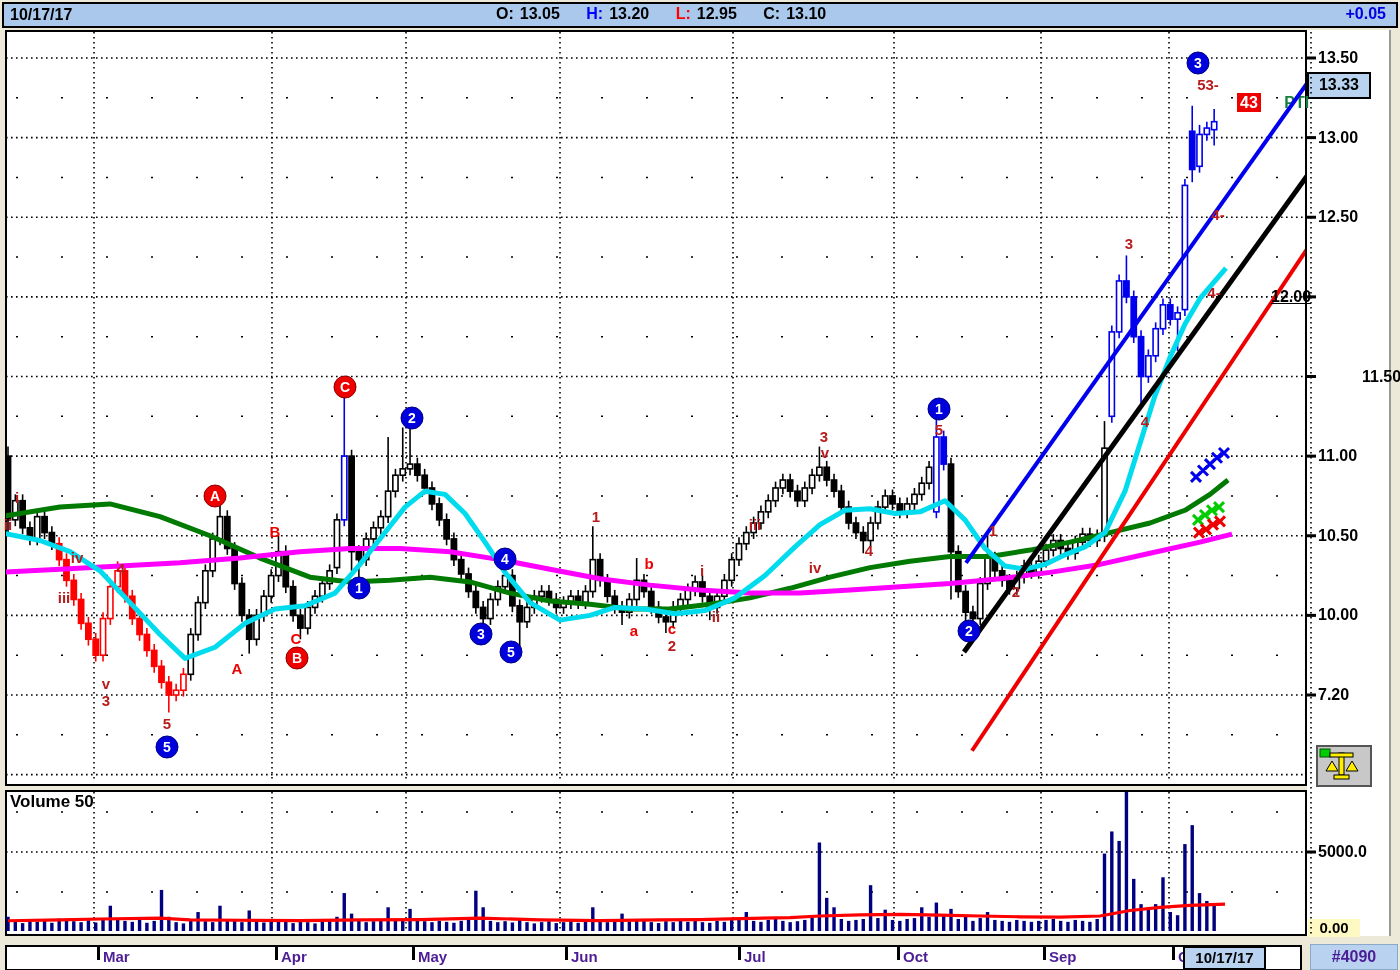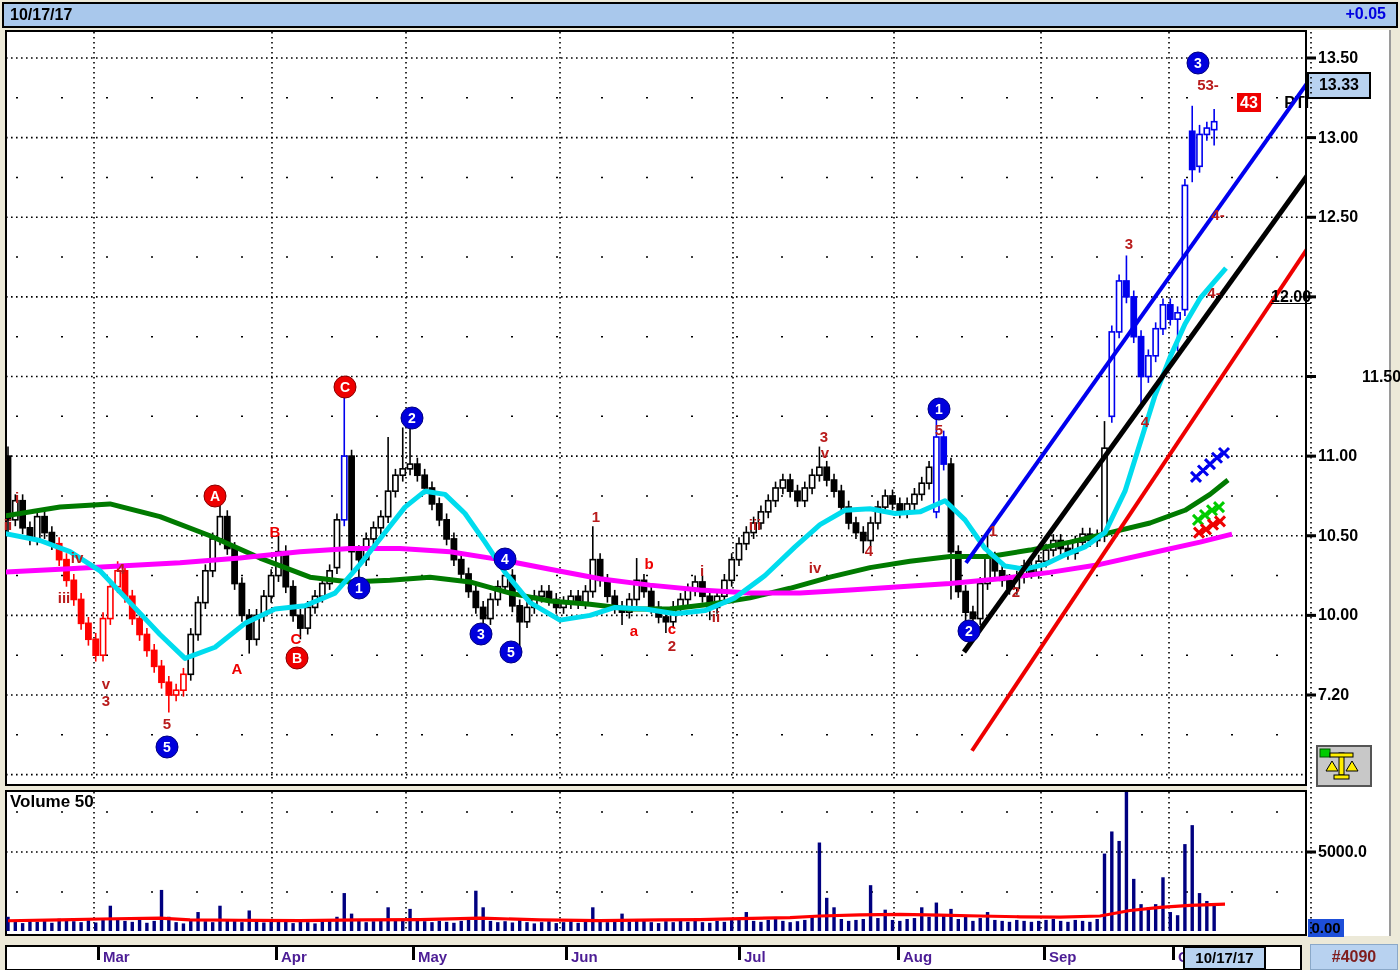--- a/index.html
+++ b/index.html
@@ -31,60 +31,66 @@
   #axisCol{left:1307px;top:30px;width:82px;height:906px;background:#fff;}
   #axisEdge{left:1389px;top:30px;width:2px;height:906px;background:#9a9a9a;}
   #volLabel{left:10px;top:792px;font-size:17px;color:#000;}
   .axis-label{position:absolute;font-size:16px;color:#000;white-space:nowrap;}
   #lastPriceBox{
     left:1307px;top:72px;width:60px;height:23px;
     background:#b8d2f0;border:2px solid #000;
     font-size:16px;text-align:center;line-height:22px;color:#000;
   }
   #volZeroBox{
-    left:1308px;top:919px;width:36px;height:18px;
-    background:#1d4ed8;font-size:15px;text-align:center;line-height:18px;color:#000;
+    left:1308px;top:919px;width:52px;height:18px;
+    background:#fef9c3;font-size:15px;text-align:center;line-height:18px;color:#000;
   }
   
   #monthBar{left:5px;top:945px;width:1293px;height:22px;background:#fff;border:2px solid #000;}
   .month-tick{position:absolute;top:947px;width:3px;height:13px;background:#000;}
   .month-label{position:absolute;top:948px;font-size:15px;color:#4c1d95;}
   #dateNavBox{
     left:1183px;top:946px;width:79px;height:20px;
     background:#b8d2f0;border:2px solid #000;
     font-size:15px;text-align:center;line-height:19px;color:#000;
   }
   #chartNumBox{
     left:1310px;top:944px;width:86px;height:24px;
     background:#b8d2f0;border:1px solid #8aa8c8;
-    color:#7f1d1d;font-size:16px;text-align:center;line-height:23px;
+    color:#4c1d95;font-size:16px;text-align:center;line-height:23px;
   }
   
   #ptiWrap{left:1237px;top:93px;font-size:16px;white-space:nowrap;}
   #ptiWrap .pti-box{display:inline-block;background:#ee0000;color:#fff;padding:0 3px;height:19px;line-height:19px;}
-  #ptiWrap .pti-txt{color:#000000;margin-left:19px;text-align:center;}
+  #ptiWrap .pti-txt{color:#15803d;margin-left:19px;text-align:center;}
   
   .wave{position:absolute;transform:translate(-50%,-50%);font-size:15px;line-height:1;white-space:nowrap;pointer-events:none;}
   .wave.blue{color:#b91c1c;}
   .wave.red{color:#ee0000;}
   .wave.circ{
     width:21px;height:21px;border-radius:50%;
     color:#fff !important;font-size:14px;text-align:center;line-height:21px;
   }
   .wave.circ.blue{background:#0000dd;border:1px solid #000080;}
   .wave.circ.red{background:#ee0000;border:1px solid #880000;}
   #svg{left:0;top:0;pointer-events:none;}
   
   #expertIcon{left:1316px;top:745px;width:52px;height:38px;background:#c8c8c8;border:2px solid #555;}
 </style>
 </head>
 <body>
 
 <div id="topbar" class="abs">
   <span class="date">10/17/17</span>
+  <span id="ohlc">
+    <span>O:</span><span class="sp">13.05</span>
+    <span class="lbl-h">H:</span><span class="sp">13.20</span>
+    <span class="lbl-l">L:</span><span class="sp">12.95</span>
+    <span>C:</span><span>13.10</span>
+  </span>
   <span id="change">+0.05</span>
 </div>
 
 <div id="pricePane" class="abs"></div>
 <div id="volPane" class="abs"></div>
 <div id="axisCol" class="abs"></div>
 <div id="axisEdge" class="abs"></div>
 
 <div id="volLabel" class="abs">Volume 50</div>
 <div id="lastPriceBox" class="abs">13.33</div>
@@ -112,21 +118,21 @@
     <div class="month-label" style="left: 103px;">Mar</div>
     <div class="month-tick" style="left: 275px;"></div>
     <div class="month-label" style="left: 281px;">Apr</div>
     <div class="month-tick" style="left: 412px;"></div>
     <div class="month-label" style="left: 418px;">May</div>
     <div class="month-tick" style="left: 565px;"></div>
     <div class="month-label" style="left: 571px;">Jun</div>
     <div class="month-tick" style="left: 738px;"></div>
     <div class="month-label" style="left: 744px;">Jul</div>
     <div class="month-tick" style="left: 897px;"></div>
-    <div class="month-label" style="left: 903px;">Aug</div>
+    <div class="month-label" style="left: 903px;">Oct</div>
     <div class="month-tick" style="left: 1043px;"></div>
     <div class="month-label" style="left: 1049px;">Sep</div>
     <div class="month-tick" style="left: 1172px;"></div>
     <div class="month-label" style="left: 1178px;">O</div>
   </div>
 <div id="dateNavBox" class="abs">10/17/17</div>
 <div id="chartNumBox" class="abs">#4090</div>
 
 <svg id="svg" class="abs" width="1400" height="970">
   <defs>

